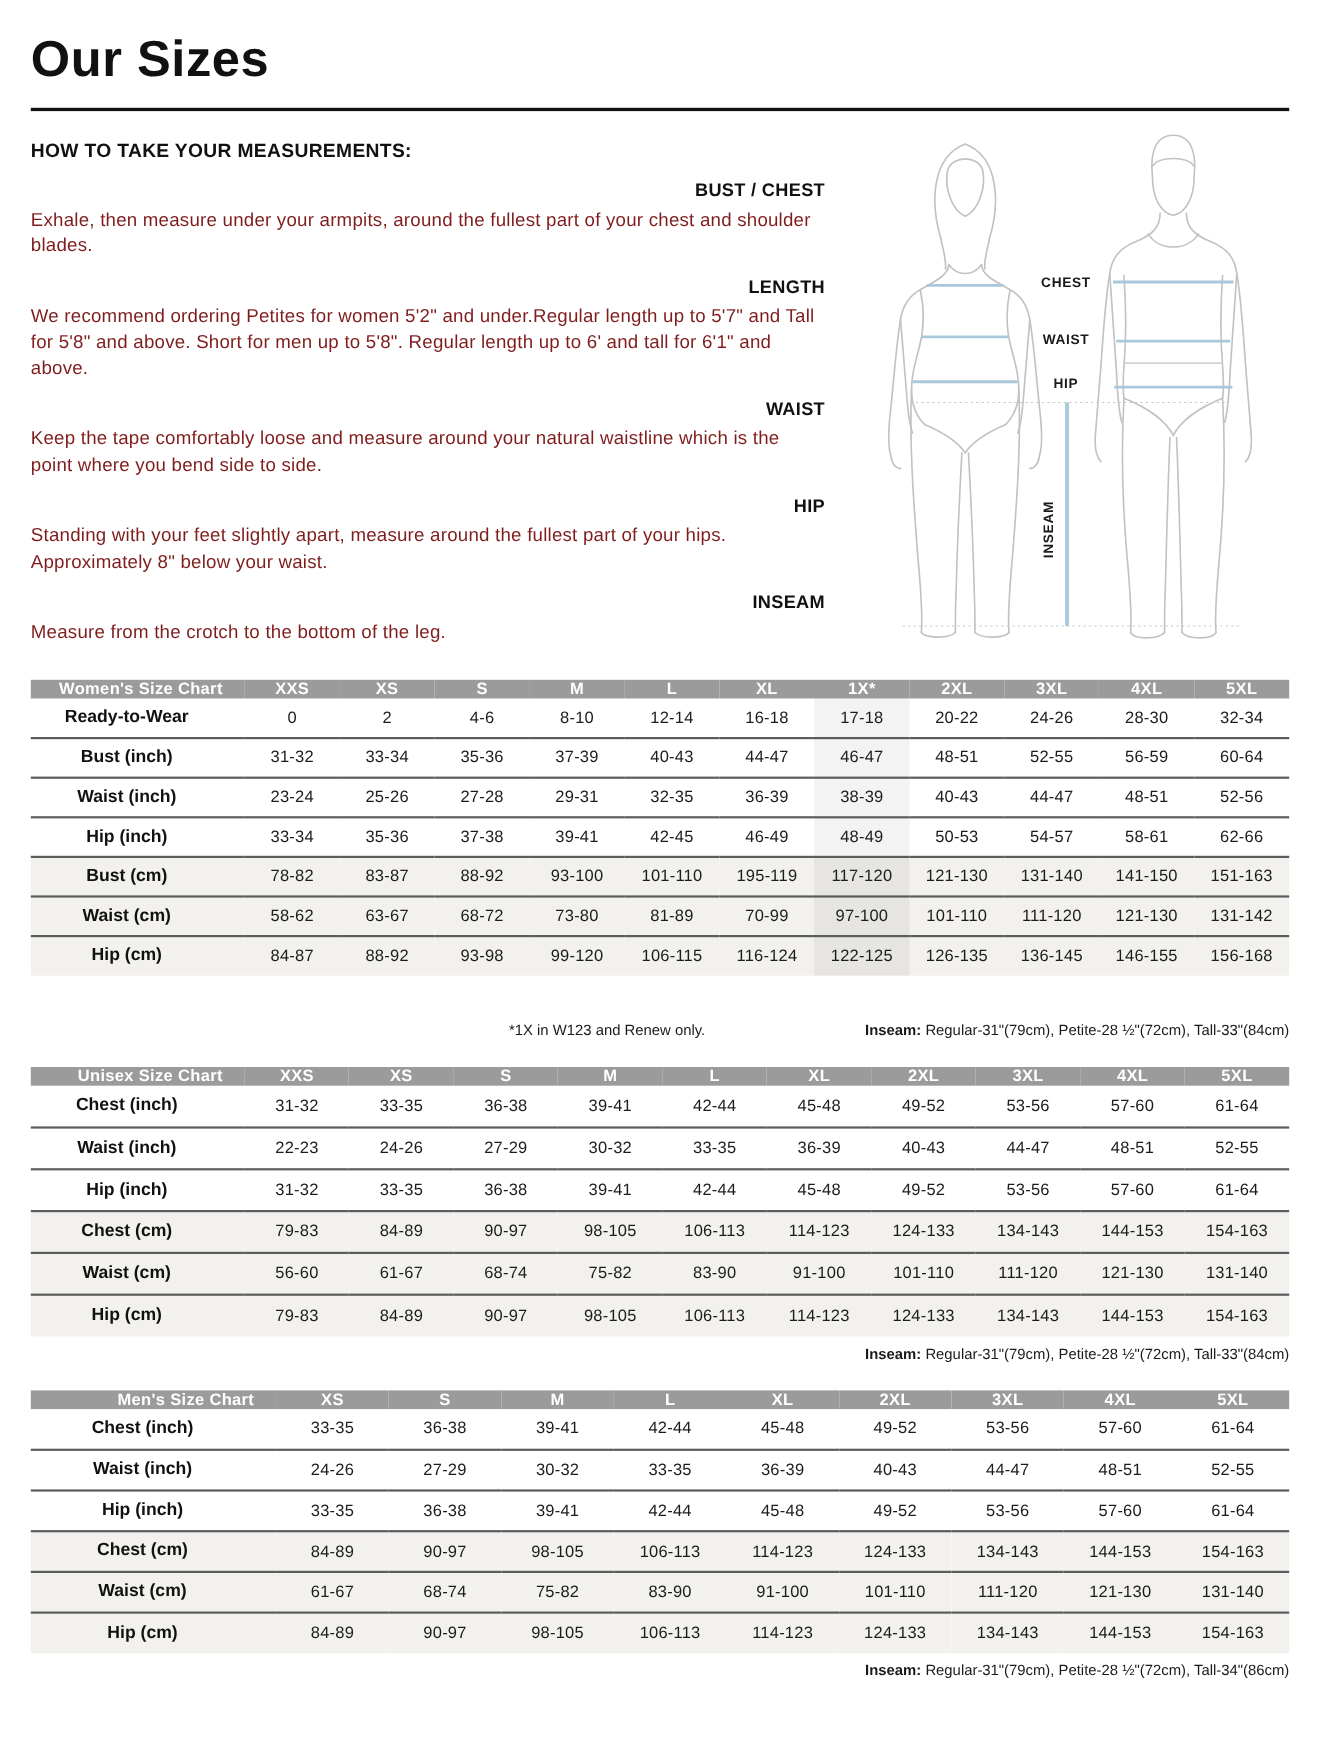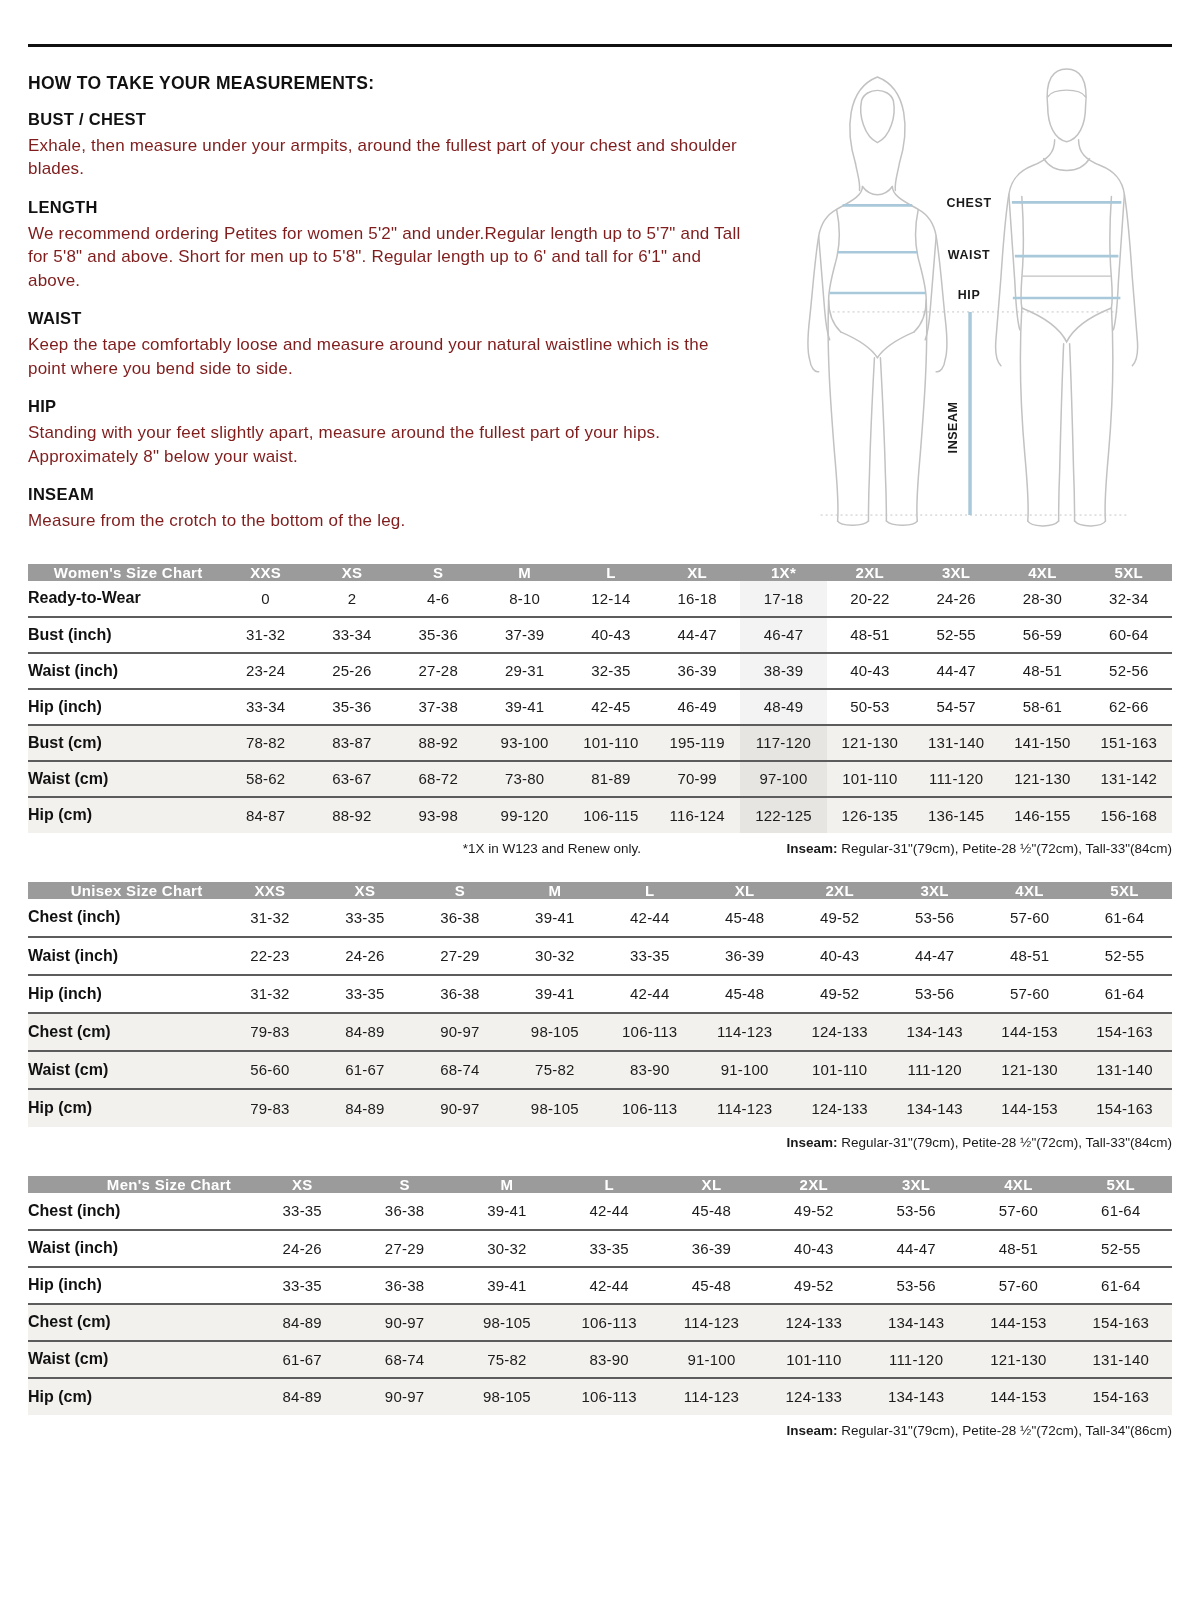--- a/index.html
+++ b/index.html
@@ -12,21 +12,21 @@
     width:1200px;height:1600px;overflow:hidden;
     font-family:"Liberation Sans","DejaVu Sans",sans-serif;color:#222;
   }
   .page{padding:26px 28px 0 28px;}
   h1.page-title{font-size:46px;font-weight:800;color:#111;letter-spacing:.5px;}
   .title-rule{border:none;border-top:3px solid var(--rule);margin-top:18px;}
   .content-row{display:flex;margin-top:26px;gap:32px;}
   .measure-text{width:755px;}
   .measure-heading{font-size:17.5px;font-weight:800;color:#111;letter-spacing:.3px;margin-bottom:16px;}
   .measure-section{margin-bottom:17px;}
-  .measure-section h3{font-size:16.5px;font-weight:800;color:#111;margin-bottom:5px;letter-spacing:.3px;}
+  .measure-section h3{font-size:16.5px;font-weight:800;color:#111;margin-bottom:5px;letter-spacing:.3px;text-align:right;}
   .measure-section p{font-size:17px;line-height:1.38;color:#7f1d1d;letter-spacing:.2px;}
   .figure-diagram{width:390px;margin-top:-12px;}
   svg text.diagram-label{font-size:12.5px;font-weight:700;fill:#1a1a1a;letter-spacing:.6px;}
   .fig{fill:none;stroke:var(--outline);stroke-width:1.5;stroke-linecap:round;}
   .measure-line{stroke:var(--measure);stroke-width:2.6;}
   .inseam-line{stroke:var(--measure);stroke-width:3.5;}
   .dotted-line{stroke:#c6c6c6;stroke-width:1;stroke-dasharray:2,3;}
   .cloth-line{stroke:var(--outline);stroke-width:1.3;}
 
   .table-block{margin-top:26px;}
@@ -35,32 +35,33 @@
   .size-table thead th{
     background:var(--header-bg);color:#fff;font-weight:700;font-size:15px;
     height:16px;text-align:center;letter-spacing:.3px;
   }
   .size-table thead th.label-head{text-align:right;padding-right:20px;}
   .size-table tbody tr{height:36px;}
   .t-1 tbody tr{height:38px;}
   .t-2 tbody tr{height:37px;}
   .size-table tbody tr + tr{border-top:2px solid var(--row-border);}
   .size-table tbody tr.shaded{background:var(--row-shade);}
-  .size-table tbody th.row-label{text-align:left;padding-right:20px;font-size:16px;font-weight:700;color:#111;}
+  .size-table tbody th.row-label{text-align:center;padding-right:20px;font-size:16px;font-weight:700;color:#111;}
   .size-table tbody td{text-align:center;font-size:15px;color:#1c1c1c;letter-spacing:.2px;}
   .size-table tbody td.hl{background:var(--hl);}
   .footnote-row{display:flex;justify-content:flex-end;align-items:baseline;margin-top:8px;font-size:13.5px;color:#1a1a1a;}
-  .footnote-row .footnote-left{margin-right:auto;margin-left:38%;}
+  .footnote-row .footnote-left{margin-right:auto;margin-left:38%;margin-top:34px;}
   .footnote-row b{font-weight:700;}
 </style>
 </head>
 <body>
 
 <div class="page">
 
+  <h1 class="page-title">Our Sizes</h1>
   <hr class="title-rule">
 
   <div class="content-row">
     <div class="measure-text">
       <div class="measure-heading">HOW TO TAKE YOUR MEASUREMENTS:</div>
 
       <div class="measure-section">
         <h3>BUST / CHEST</h3>
         <p>Exhale, then measure under your armpits, around the fullest part of your chest and shoulder blades.</p>
       </div>

